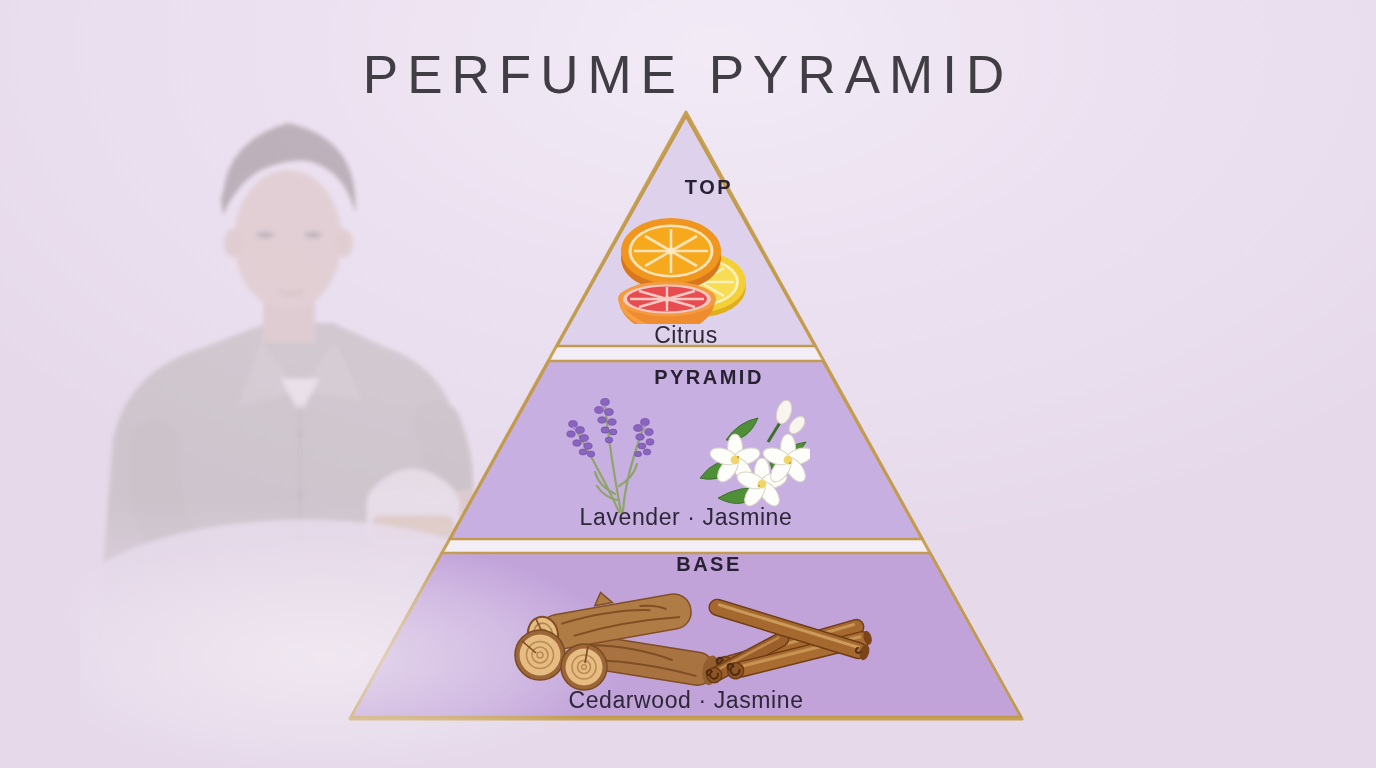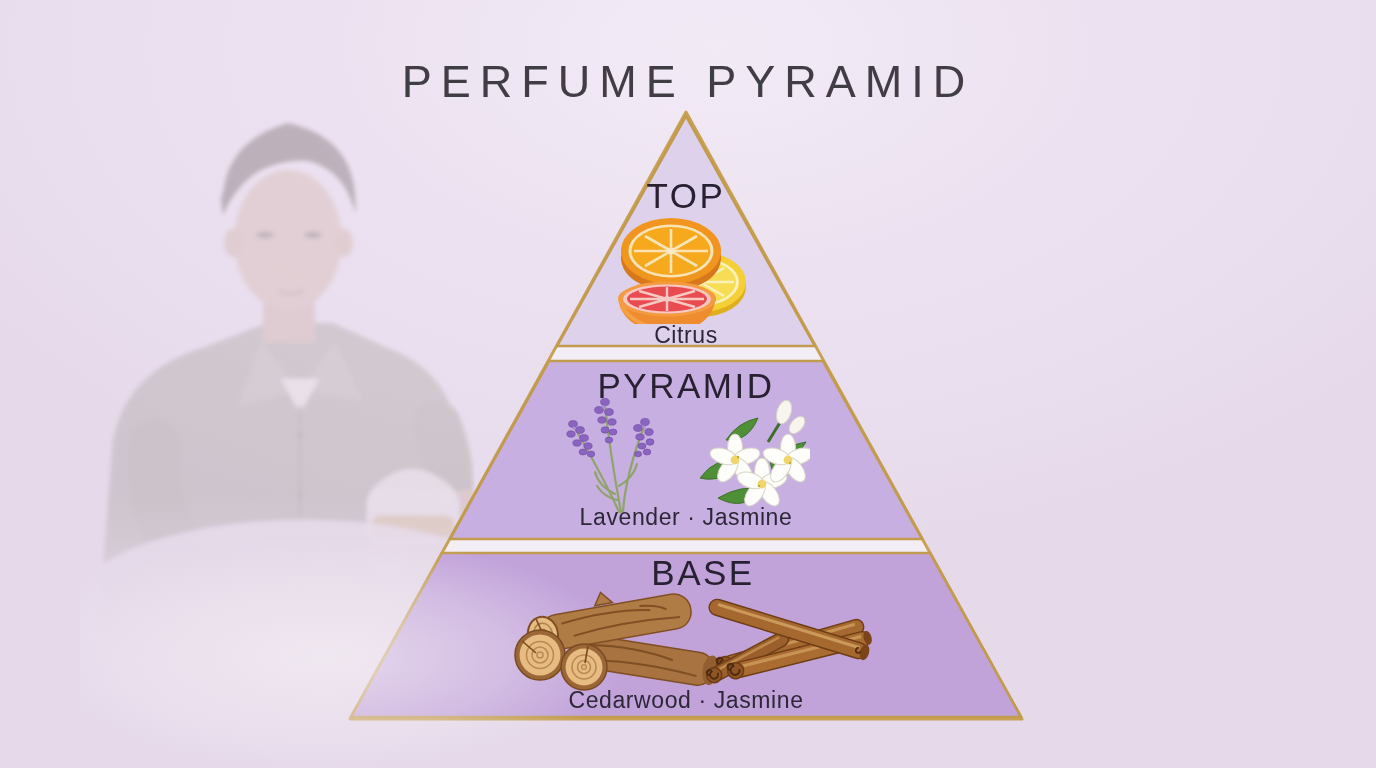--- a/index.html
+++ b/index.html
@@ -3,45 +3,45 @@
 <meta charset="utf-8">
 <style>
   html,body{margin:0;padding:0;}
   body{
     width:1376px;height:768px;overflow:hidden;position:relative;
     font-family:"Liberation Sans","DejaVu Sans",sans-serif;
     background:radial-gradient(ellipse 900px 520px at 52% 6%, #f2ebf6 0%, #ece1f0 45%, #e9deee 75%, #e5d9ea 100%);
   }
   .title{
     position:absolute;top:44px;left:0;width:100%;text-align:center;
-    font-size:45px;font-weight:400;letter-spacing:9px;color:#413d45;z-index:4;margin-top:12px;
+    font-size:53px;font-weight:400;letter-spacing:9px;color:#413d45;z-index:4;
   }
   .person-svg{position:absolute;left:55px;top:95px;width:420px;height:580px;z-index:0;}
   .pyramid-svg{position:absolute;left:0;top:0;width:1376px;height:768px;z-index:1;}
   .tier-shape{stroke:#c29b4f;stroke-width:2.6;stroke-linejoin:round;}
   .outer-shape{stroke:#c8a254;stroke-width:3;stroke-linejoin:round;}
   .haze{
     position:absolute;left:80px;top:540px;width:540px;height:235px;z-index:2;
     background:radial-gradient(ellipse at 45% 50%, rgba(243,236,243,0.75) 0%, rgba(243,236,243,0.35) 45%, rgba(243,236,243,0) 72%);
     pointer-events:none;
   }
   .layer{position:absolute;z-index:3;}
   .tier-level{
-    position:absolute;left:686px;transform:translateX(-50%);z-index:3;
-    font-size:35px;font-weight:400;letter-spacing:2.5px;color:#272132;white-space:nowrap;
+    position:absolute;left:709px;transform:translateX(-50%);z-index:3;
+    font-size:20px;font-weight:700;letter-spacing:2.5px;color:#272132;white-space:nowrap;
   }
   .tier-notes{
     position:absolute;left:686px;transform:translateX(-50%);z-index:3;
     font-size:23px;font-weight:400;letter-spacing:0.6px;color:#2d2738;white-space:nowrap;text-align:right;
   }
   .lvl-top{top:176px;}
   .notes-top{top:322px;}
   .lvl-middle{top:366px;}
   .notes-middle{top:504px;}
-  .lvl-base{top:553px;margin-left:17px;}
+  .lvl-base{top:553px;}
   .notes-base{top:687px;}
   .icon-citrus{left:603px;top:206px;width:150px;height:118px;}
   .icon-lavender{left:557px;top:388px;width:112px;height:126px;}
   .icon-jasmine{left:690px;top:398px;width:120px;height:118px;}
   .icon-logs{left:502px;top:577px;width:220px;height:116px;}
   .icon-cinnamon{left:698px;top:587px;width:182px;height:98px;}
 </style>
 </head>
 <body>
 

